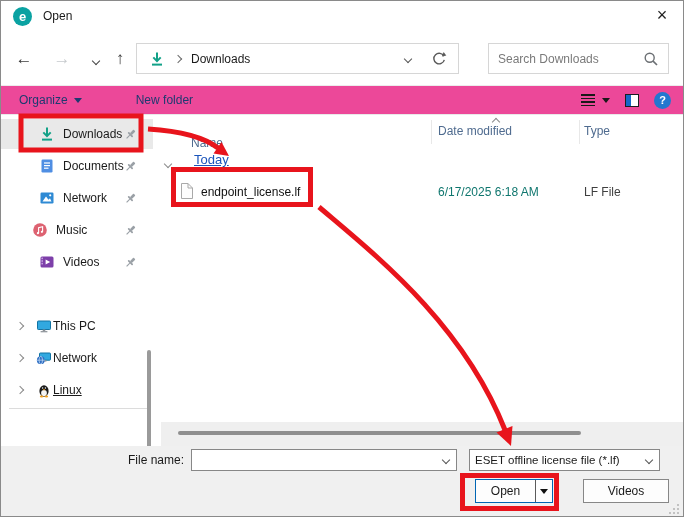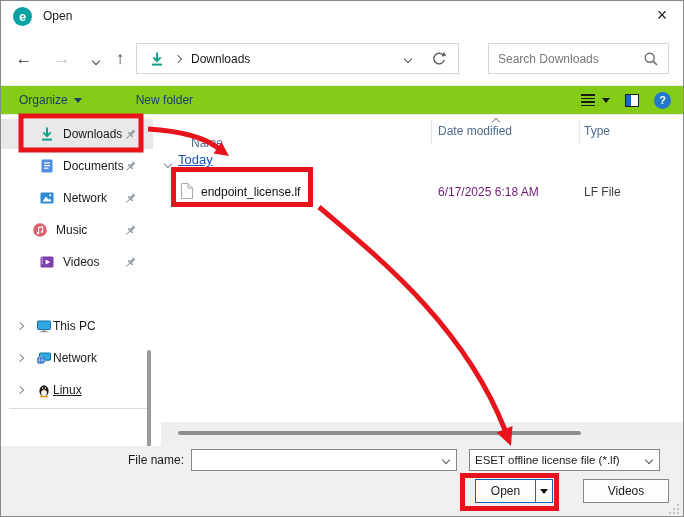--- a/index.html
+++ b/index.html
@@ -27,21 +27,21 @@
   .addressbar{position:absolute;left:135px;top:11px;width:323px;height:31px;box-sizing:border-box;
     border:1px solid #d6d6d6;background:#fff;display:flex;align-items:center;}
   .addressbar .loc{margin-left:10px;}
   .searchbox{position:absolute;left:487px;top:11px;width:181px;height:31px;box-sizing:border-box;
     border:1px solid #d6d6d6;background:#fff;display:flex;align-items:center;}
   .searchbox input{flex:1;border:none;outline:none;font-family:"Liberation Sans",sans-serif;
     font-size:12px;padding:0 0 0 9px;color:#1a1a1a;background:transparent;min-width:0;}
   .searchbox input::placeholder{color:#7a7a7a;}
   
   .commandbar{position:absolute;left:0;top:84px;right:0;height:30px;box-sizing:border-box;
-    background:#84cc16;border-top:1px solid #ececec;border-bottom:1px solid #e9e9e9;
+    background:#ec4899;border-top:1px solid #ececec;border-bottom:1px solid #e9e9e9;
     display:flex;align-items:center;color:#1d3a70;}
   .cmd{display:flex;align-items:center;gap:6px;}
   .tri-down{width:0;height:0;border-left:4px solid transparent;border-right:4px solid transparent;border-top:5px solid #1d3a70;}
   .tri-down.dark{border-top-color:#191919;}
   .hamburger{display:flex;flex-direction:column;gap:2px;width:14px;}
   .hamburger div{height:1.5px;background:#191919;}
   .pane-icon{width:14px;height:13px;box-sizing:border-box;border:1.5px solid #1b1e22;background:#fff;position:relative;}
   .pane-icon::after{content:"";position:absolute;left:0;top:0;bottom:0;width:5px;background:#1467c8;}
   .help-icon{width:17px;height:17px;border-radius:50%;background:#2277cf;color:#fff;
     font-weight:bold;font-size:11px;line-height:17px;text-align:center;}
@@ -55,25 +55,25 @@
   .tree-item .icon{margin-left:13px;}
   .tree-item .lbl{margin-left:1px;}
   .side-sep{position:absolute;left:8px;top:293px;width:138px;height:1px;background:#dcdcdc;}
   .side-scroll{position:absolute;left:146px;top:235px;width:4px;height:187px;background:#9a9a9a;border-radius:2px;}
   .icon16{width:16px;height:16px;display:block;}
   
   .filelist{position:absolute;left:160px;top:114px;right:0;height:307px;background:#fff;}
   .col-head{position:absolute;top:9px;color:#4f6b8f;}
   .col-sep{position:absolute;top:5px;width:1px;height:24px;background:#e8e8e8;}
   .sort-chev{position:absolute;left:332px;top:4px;border-color:#8a8a8a;}
-  .group-row{position:absolute;left:4px;top:37px;display:flex;align-items:flex-end;gap:7px;}
+  .group-row{position:absolute;left:4px;top:37px;display:flex;align-items:flex-end;gap:23px;}
   .group-label{color:#1a54bb;text-decoration:underline;font-size:13px;}
   .file-row{position:absolute;left:0;top:66px;right:0;height:24px;}
   .file-row .fname{position:absolute;left:40px;top:4px;color:#111;}
-  .file-row .fdate{position:absolute;left:277px;top:4px;color:#701a75;}
+  .file-row .fdate{position:absolute;left:277px;top:4px;color:#0f766e;}
   .file-row .ftype{position:absolute;left:423px;top:4px;color:#3f3f3f;}
   .file-icon{position:absolute;left:19px;top:1px;}
   .hscroll-track{position:absolute;left:160px;top:421px;right:0;height:24px;background:#efefef;}
   .hscroll-thumb{position:absolute;left:17px;top:9px;width:403px;height:4px;background:#8f8f8f;border-radius:2px;}
   
   .footer{position:absolute;left:0;top:445px;right:0;height:72px;background:#f0f0f0;}
   .fn-label{position:absolute;left:0;top:3px;width:183px;height:22px;line-height:22px;text-align:right;}
   .fn-combo{position:absolute;left:190px;top:3px;width:266px;height:22px;box-sizing:border-box;
     border:1px solid #878787;background:#fff;display:flex;align-items:center;}
   .fn-combo input{flex:1;border:none;outline:none;background:transparent;min-width:0;

